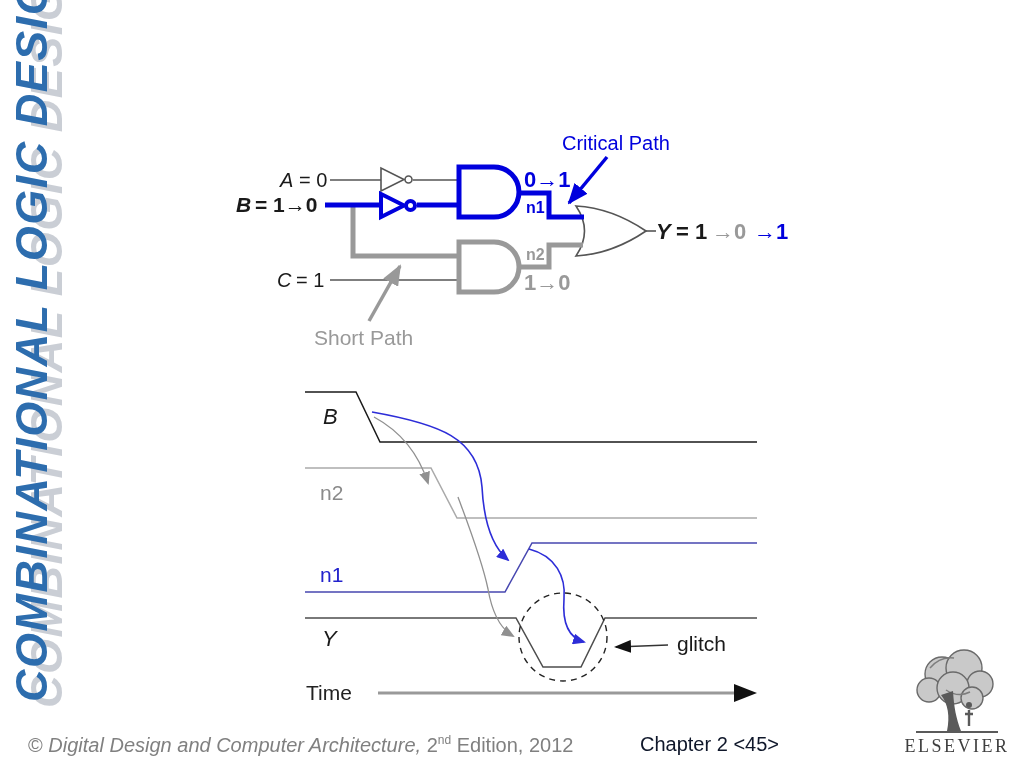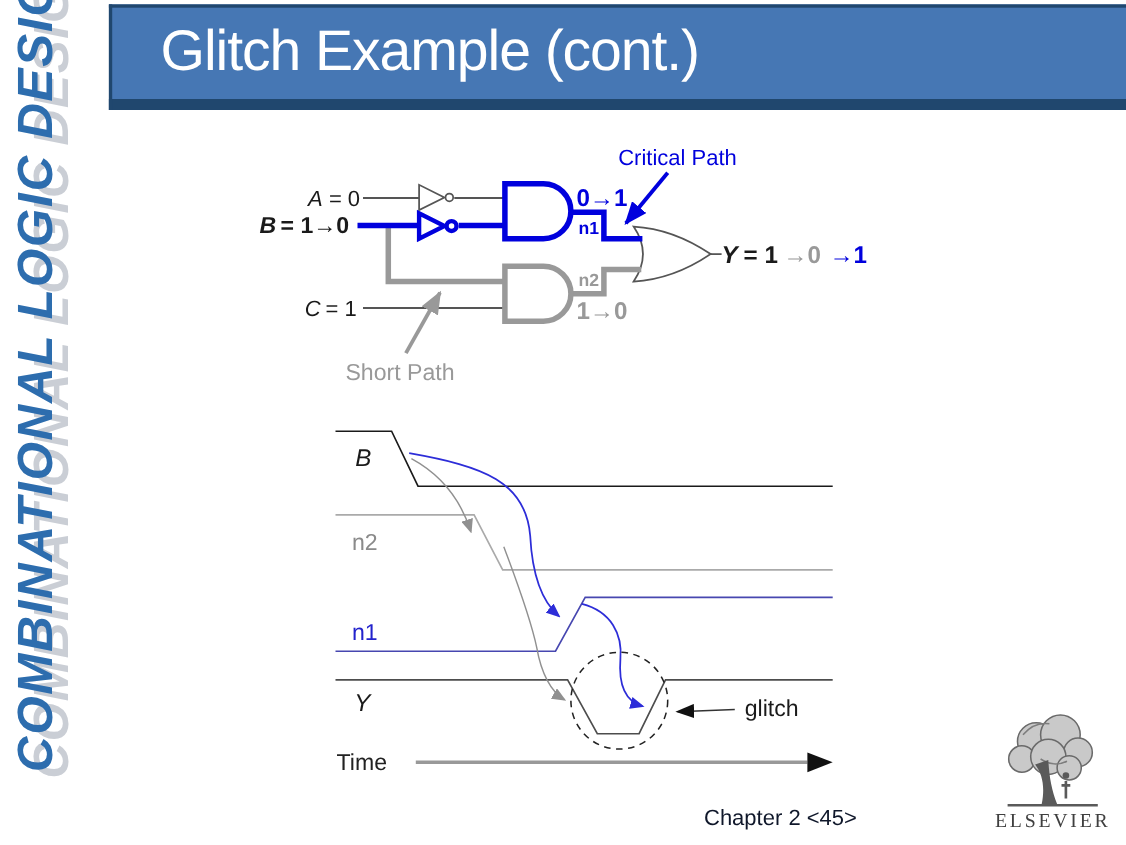--- a/index.html
+++ b/index.html
@@ -42,23 +42,20 @@
     position:absolute; left:640px; top:733px; font-size:20px; color:#0f172a;
   }
 </style>
 </head>
 <body>
 
 <div class="slide">
 
   <div class="sidebar-text">COMBINATIONAL LOGIC DESIGN</div>
 
-  <div class="titlebar">
-    <span class="title">Glitch Example (cont.)</span>
-  </div>
 
   <svg width="1024" height="768" viewBox="0 0 1024 768">
     <defs>
       <marker id="mBlueS" markerUnits="userSpaceOnUse" markerWidth="13" markerHeight="11" refX="11" refY="5.5" orient="auto">
           <path d="M0,0 L13,5.5 L0,11 Z" fill="#2d2dd8"></path>
         </marker>
       <marker id="mGrayS" markerUnits="userSpaceOnUse" markerWidth="13" markerHeight="11" refX="11" refY="5.5" orient="auto">
           <path d="M0,0 L13,5.5 L0,11 Z" fill="#909090"></path>
         </marker>
       <marker id="mBlueL" markerUnits="userSpaceOnUse" markerWidth="21" markerHeight="17" refX="19" refY="8.5" orient="auto">
@@ -159,15 +156,18 @@
         <path d="M946,690 q12,8 24,2" fill="none" stroke="#7d7d7d"></path>
       </g>
       <path d="M947,731 C950,716 948,704 941,695 L953,691 C954,707 956,718 961,731 Z" fill="#5a5a5a"></path>
       <path d="M969,710 V726 M965,714 H973" fill="none" stroke="#5a5a5a" stroke-width="2.4"></path>
       <circle cx="969" cy="705" r="3" fill="#5a5a5a"></circle>
       <path d="M916,732 H998" fill="none" stroke="#5a5a5a" stroke-width="2.2"></path>
       <text class="serif" x="957" y="752" text-anchor="middle">ELSEVIER</text>
     </g>
   </svg>
 
+  <div class="footer-left">
+    <span>©</span><span class="it"> Digital Design and Computer Architecture,</span><span> 2</span><sup>nd</sup><span> Edition, 2012</span>
+  </div>
   <div class="footer-right">Chapter 2 &lt;45&gt;</div>
 
 </div>
 
 </body></html>

